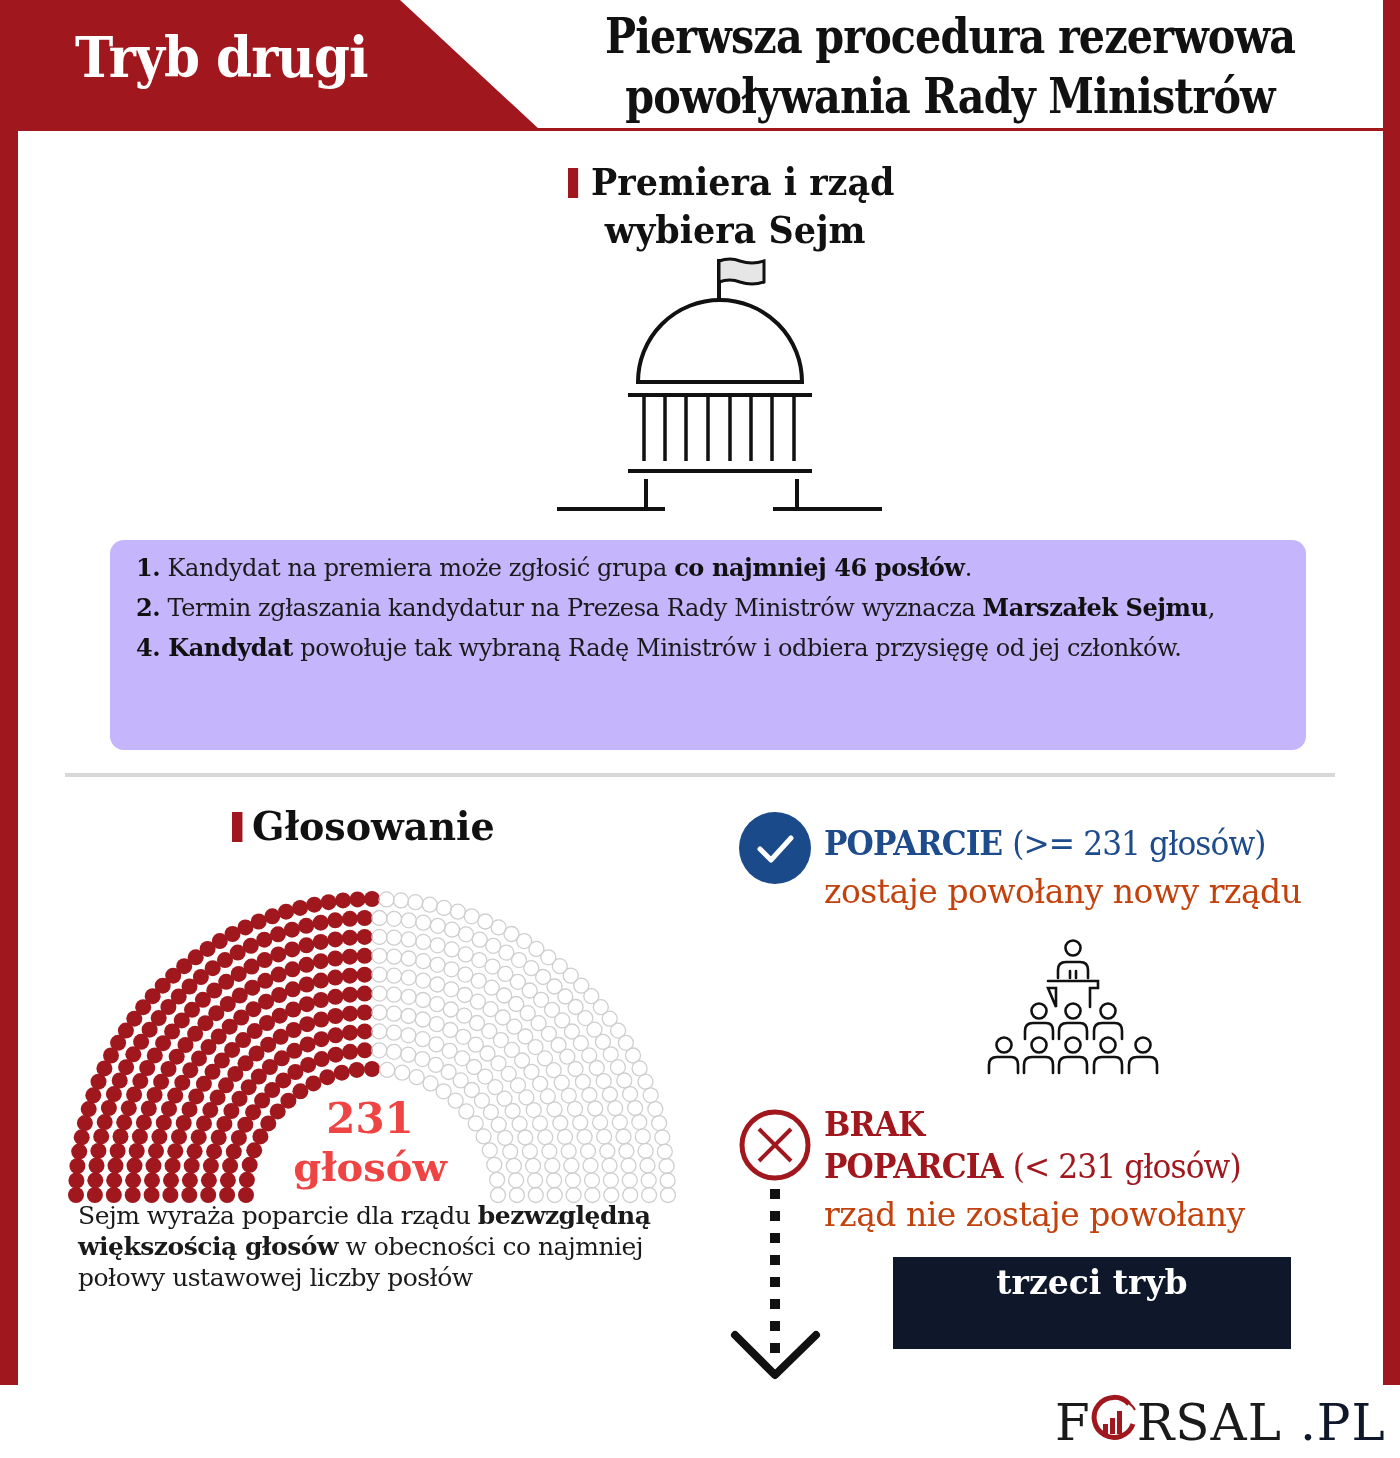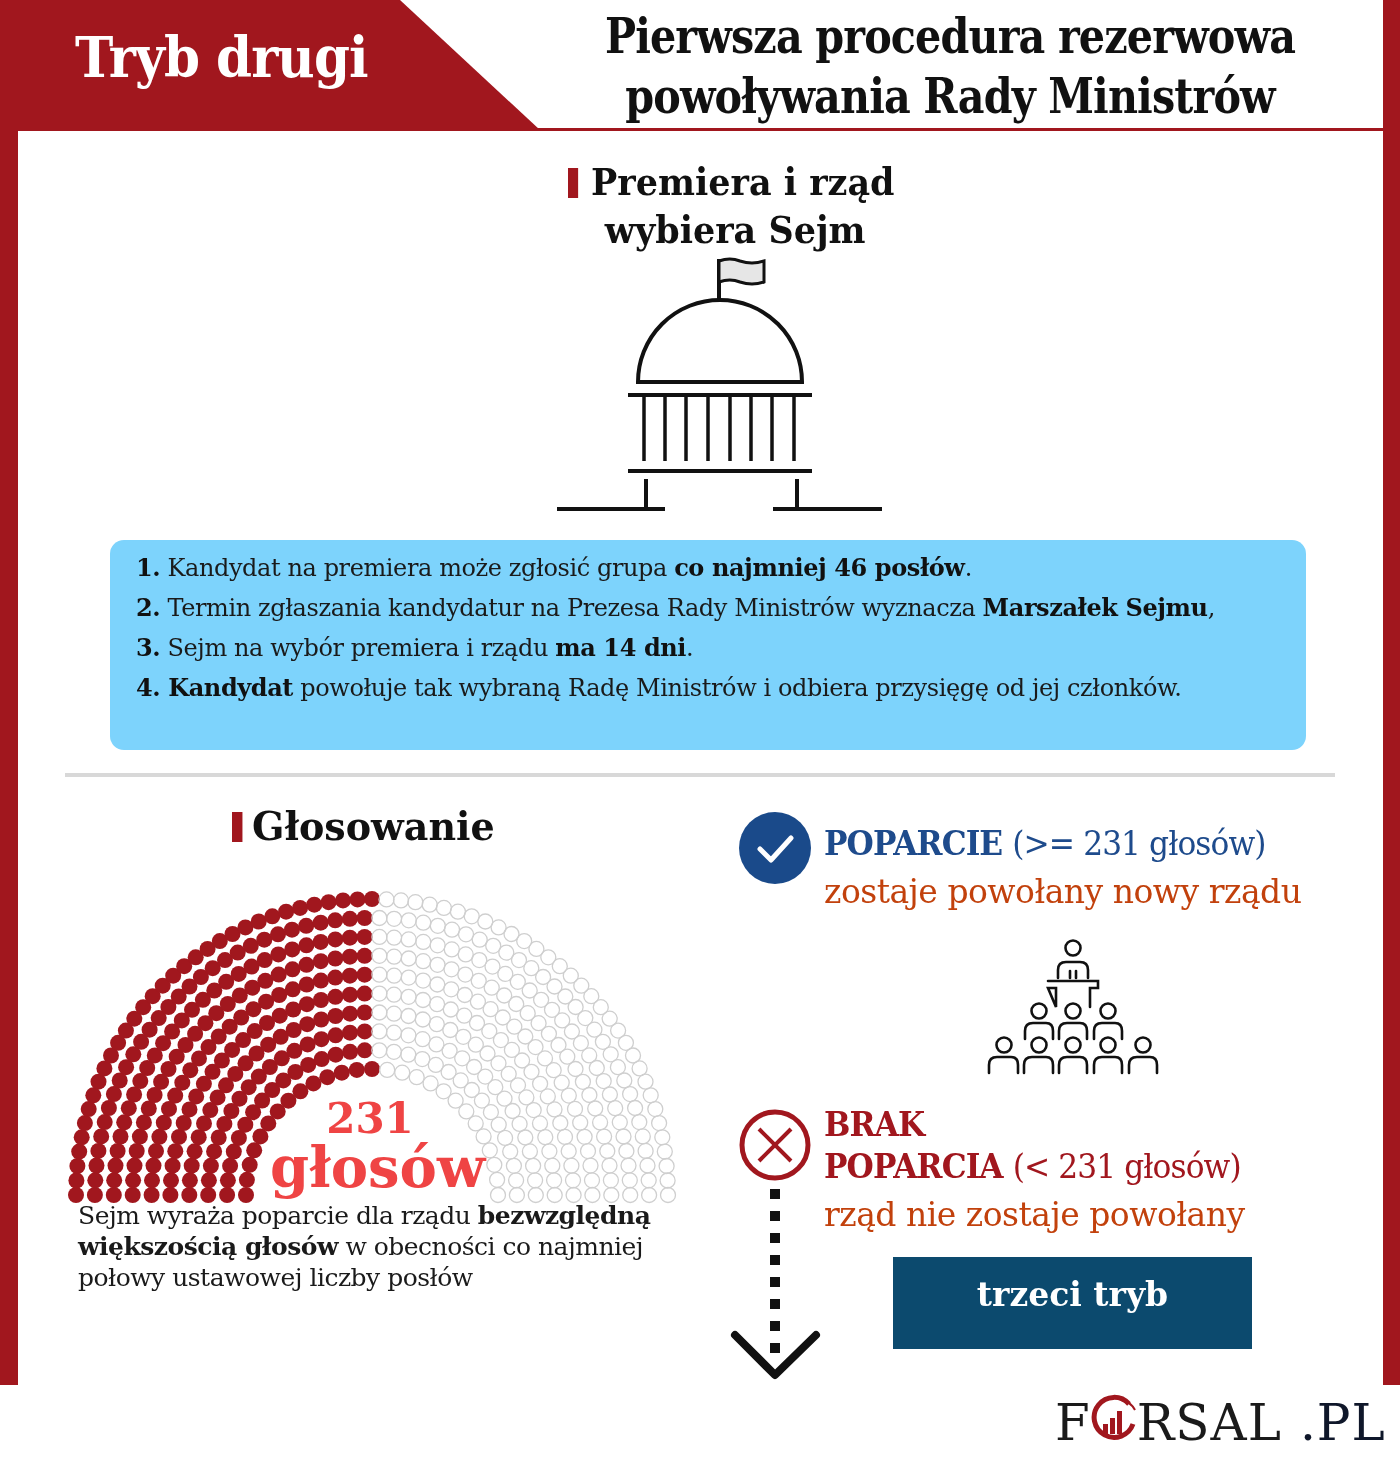--- a/index.html
+++ b/index.html
@@ -33,40 +33,40 @@
   .sec-title .marker { display: inline-block; width: 11px; background: #a1171e; vertical-align: middle; margin-right: 14px; }
   .sec1-title { left: 568px; top: 158px; width: 360px; font-size: 38px; line-height: 48px; text-align: center; transform: scaleX(0.92); transform-origin: left top;}
   .sec1-title .l1 { display:block; text-align:left; }
   .sec1-title .l2 { display:block; padding-left: 40px; text-align:left; }
   .sec1-title .marker { height: 30px; margin-top: -6px; }
 
   .building { position: absolute; left: 552px; top: 255px; width: 335px; height: 262px; }
 
   .rules-box {
     position: absolute; left: 110px; top: 540px; width: 1196px; height: 210px;
-    background: #7dd3fc; border-radius: 14px;
+    background: #c4b5fd; border-radius: 14px;
     padding: 8px 0 0 26px; font-size: 24px; line-height: 40px; color: #1a1a1a;
   }
   .rules-box .row { white-space: nowrap; letter-spacing: -0.4px; }
   .rules-box .indent { padding-left: 27px; }
   .rules-box b { font-weight: bold; color: #111; }
 
   .divider { position: absolute; left: 65px; top: 773px; width: 1270px; height: 4px; background: #d8d8d8; }
 
   
   .sec2-title { left: 232px; top: 800px; font-size: 40px; line-height: 52px; transform: scaleX(0.95); transform-origin: left top; }
   .sec2-title .marker { height: 30px; margin-top: -6px; margin-right: 10px; }
 
   .hemicycle { position: absolute; left: 0; top: 0; width: 700px; height: 1300px; pointer-events: none; }
   .seats-count {
     position: absolute; left: 270px; top: 1095px; width: 200px; text-align: center;
     font-family: "DejaVu Serif", serif; font-weight: bold; color: #ef4444;
     font-size: 42px; line-height: 48px;
   }
-  .seats-count .unit { display:block; font-size: 56px; }
+  .seats-count .unit { display:block; font-size: 40px; }
   .vote-desc {
     position: absolute; left: 78px; top: 1200px; width: 620px; font-size: 25px; line-height: 31px; color: #1a1a1a;
     letter-spacing: -0.5px;
   }
   .vote-desc b { font-weight: bold; }
 
   
   .check-circle { position: absolute; left: 739px; top: 812px; width: 72px; height: 72px; border-radius: 50%; background: #1a4a8a; }
   .outcome-title { position: absolute; font-family: "DejaVu Serif", serif; font-weight: bold; font-size: 34px; line-height: 42px; letter-spacing: -1px; }
   .support-title { left: 824px; top: 822px; color: #1e4b8c; transform: scaleX(0.92); transform-origin: left top; }
@@ -75,22 +75,22 @@
   .support-sub { left: 824px; top: 872px; }
   .people-icon { position: absolute; left: 980px; top: 935px; width: 190px; height: 145px; }
 
   .x-circle { position: absolute; left: 738px; top: 1108px; width: 74px; height: 74px; }
   .nosupport-title { left: 824px; top: 1103px; color: #a1171e; line-height: 42px; transform: scaleX(0.92); transform-origin: left top; }
   .nosupport-title .paren { font-weight: normal; }
   .nosupport-sub { left: 824px; top: 1195px; }
   .dots-arrow { position: absolute; left: 727px; top: 1185px; width: 100px; height: 200px; }
 
   .third-mode {
-    position: absolute; left: 893px; top: 1257px; width: 359px; height: 92px; background: #0c4a6e;
-    color: #fff; text-align: center; font-weight: bold; font-size: 33px; line-height: 40px; padding-top: 18px;
+    position: absolute; left: 893px; top: 1257px; width: 398px; height: 92px; background: #0f172a;
+    color: #fff; text-align: center; font-weight: bold; font-size: 33px; line-height: 40px; padding-top: 6px;
   }
 
   
   .logo { position: absolute; left: 1055px; top: 1393px; height: 60px; font-family: "DejaVu Serif", serif; font-size: 50px; line-height: 60px; color: #1a1a1a; letter-spacing: 1px; white-space: nowrap; }
   .logo .o-mark { display: inline-block; width: 46px; height: 50px; vertical-align: -4px; }
   .logo .pl { color: #0f172a; margin-left: 18px; }
 </style>
 </head>
 <body>
 
@@ -130,21 +130,20 @@
     <line x1="94" y1="224" x2="94" y2="254"></line>
     <line x1="245" y1="224" x2="245" y2="254"></line>
     <line x1="5" y1="254" x2="113" y2="254"></line>
     <line x1="221" y1="254" x2="330" y2="254"></line>
   </g>
 </svg>
 
 <div class="rules-box">
   <div class="row"><b>1.</b><span> Kandydat na premiera może zgłosić grupa </span><b>co najmniej 46 posłów</b><span>.</span></div>
   <div class="row"><b>2.</b><span> Termin zgłaszania kandydatur na Prezesa Rady Ministrów wyznacza </span><b>Marszałek Sejmu</b><span>,</span></div>
-  <div class="row"><b>3.</b><span> Sejm na wybór premiera i rządu </span><b>ma 14 dni</b><span>.</span></div>
   <div class="row"><b>4.</b><b> Kandydat</b><span> powołuje tak wybraną Radę Ministrów i odbiera przysięgę od jej członków.</span></div>
 </div>
 
 <div class="divider"></div>
 
 <div class="sec-title sec2-title">
   <span class="marker"></span><span>Głosowanie</span>
 </div>
 
 <svg class="hemicycle" id="hemicycle" viewBox="0 0 700 1300">

